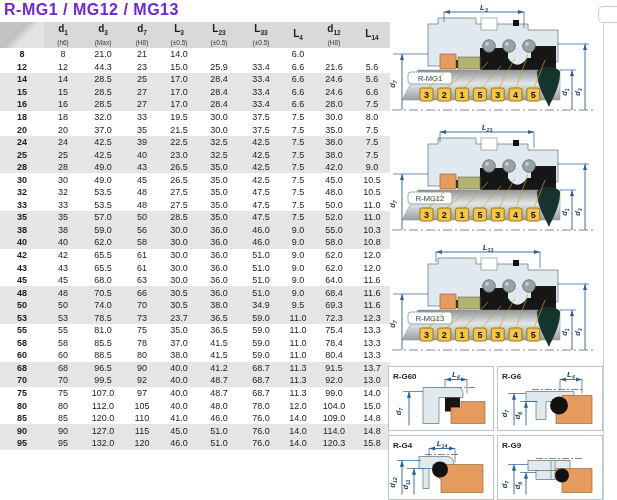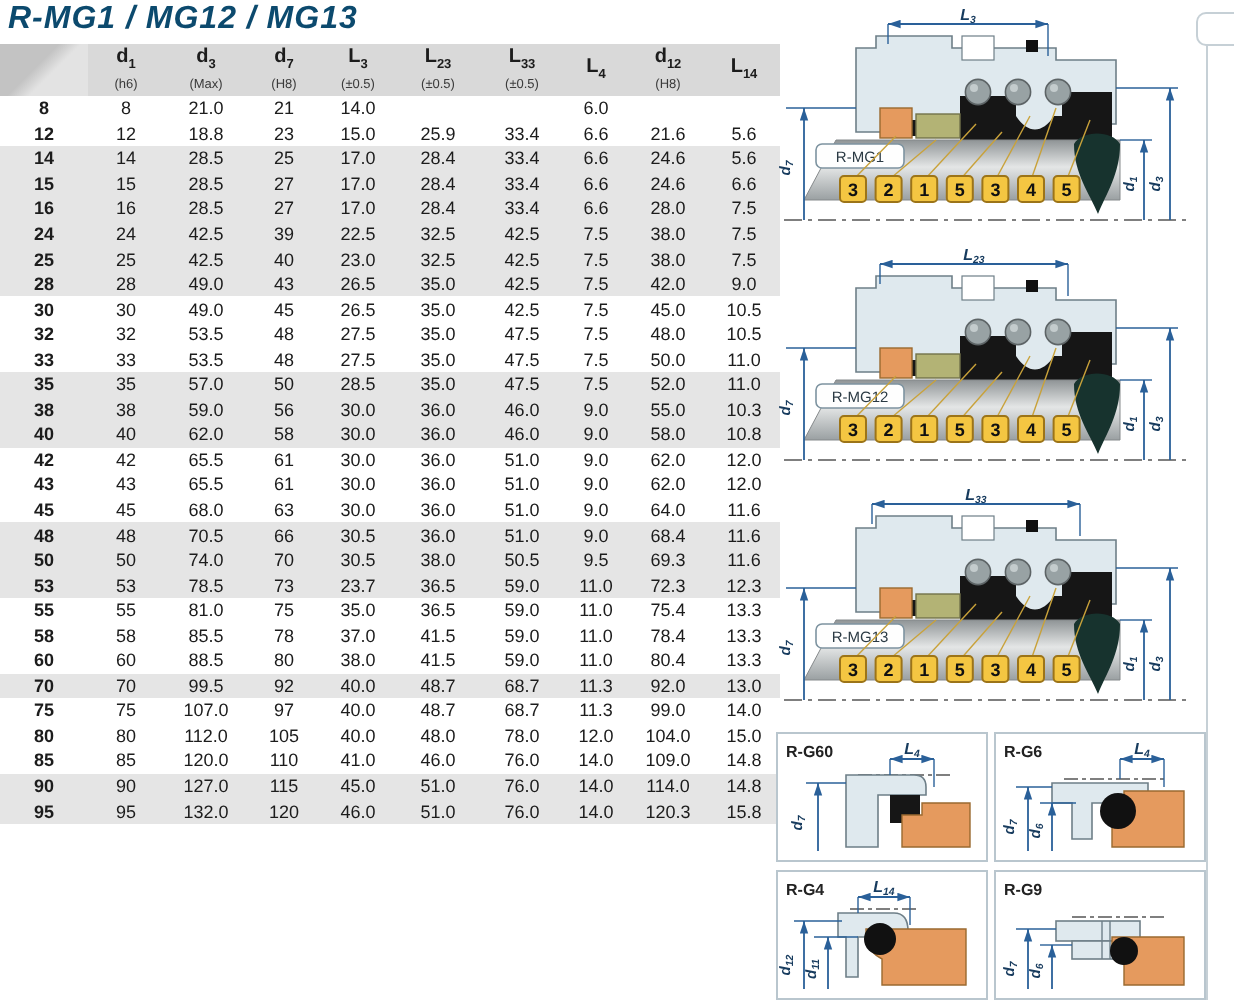--- a/index.html
+++ b/index.html
@@ -1,19 +1,19 @@
 <!DOCTYPE html>
 <html><head>
 <meta charset="utf-8">
 <style>
   html,body{margin:0;padding:0;background:#fff;}
   .page{position:relative;width:617px;height:500px;background:#ffffff;overflow:hidden;
         font-family:"Liberation Sans",sans-serif;}
-  .title{position:absolute;left:4px;top:1px;font-size:16px;font-weight:bold;color:#0c4a6e;
-         letter-spacing:.5px;font-style:italic;}
+  .title{position:absolute;left:4px;top:1px;font-size:16px;font-weight:bold;color:#6d28d9;
+         letter-spacing:.5px;}
   
   table.dim{position:absolute;left:0;top:22px;width:390px;border-collapse:collapse;
             table-layout:fixed;font-size:9px;color:#1c1c1c;}
   table.dim th,table.dim td{padding:0;margin:0;text-align:center;vertical-align:middle;}
   table.dim thead th{background:#d9d9d9;height:26px;line-height:9px;}
   table.dim thead th.corner{background:linear-gradient(135deg,#c3c3c3 42%,#e3e3e3 58%);}
   .h-main{font-weight:bold;font-size:10px;}
   .h-main sub{font-size:6.5px;}
   .h-note{font-size:6.5px;font-weight:normal;color:#3a3a3a;margin-top:1px;}
   table.dim tbody td{height:12.55px;font-size:9px;}
@@ -102,21 +102,21 @@
           <td>14.0</td>
           <td></td>
           <td></td>
           <td>6.0</td>
           <td></td>
           <td></td>
         </tr>
         <tr>
           <td>12</td>
           <td>12</td>
-          <td>18.8</td>
+          <td>44.3</td>
           <td>23</td>
           <td>15.0</td>
           <td>25.9</td>
           <td>33.4</td>
           <td>6.6</td>
           <td>21.6</td>
           <td>5.6</td>
         </tr>
         <tr class="band">
           <td>14</td>
@@ -147,20 +147,44 @@
           <td>16</td>
           <td>28.5</td>
           <td>27</td>
           <td>17.0</td>
           <td>28.4</td>
           <td>33.4</td>
           <td>6.6</td>
           <td>28.0</td>
           <td>7.5</td>
         </tr>
+        <tr>
+          <td>18</td>
+          <td>18</td>
+          <td>32.0</td>
+          <td>33</td>
+          <td>19.5</td>
+          <td>30.0</td>
+          <td>37.5</td>
+          <td>7.5</td>
+          <td>30.0</td>
+          <td>8.0</td>
+        </tr>
+        <tr>
+          <td>20</td>
+          <td>20</td>
+          <td>37.0</td>
+          <td>35</td>
+          <td>21.5</td>
+          <td>30.0</td>
+          <td>37.5</td>
+          <td>7.5</td>
+          <td>35.0</td>
+          <td>7.5</td>
+        </tr>
         <tr class="band">
           <td>24</td>
           <td>24</td>
           <td>42.5</td>
           <td>39</td>
           <td>22.5</td>
           <td>32.5</td>
           <td>42.5</td>
           <td>7.5</td>
           <td>38.0</td>
@@ -310,21 +334,21 @@
           <td>68.4</td>
           <td>11.6</td>
         </tr>
         <tr class="band">
           <td>50</td>
           <td>50</td>
           <td>74.0</td>
           <td>70</td>
           <td>30.5</td>
           <td>38.0</td>
-          <td>50.5</td>
+          <td>34.9</td>
           <td>9.5</td>
           <td>69.3</td>
           <td>11.6</td>
         </tr>
         <tr class="band">
           <td>53</td>
           <td>53</td>
           <td>78.5</td>
           <td>73</td>
           <td>23.7</td>
@@ -362,20 +386,32 @@
           <td>60</td>
           <td>60</td>
           <td>88.5</td>
           <td>80</td>
           <td>38.0</td>
           <td>41.5</td>
           <td>59.0</td>
           <td>11.0</td>
           <td>80.4</td>
           <td>13.3</td>
+        </tr>
+        <tr class="band">
+          <td>68</td>
+          <td>68</td>
+          <td>96.5</td>
+          <td>90</td>
+          <td>40.0</td>
+          <td>41.2</td>
+          <td>68.7</td>
+          <td>11.3</td>
+          <td>91.5</td>
+          <td>13.7</td>
         </tr>
         <tr class="band">
           <td>70</td>
           <td>70</td>
           <td>99.5</td>
           <td>92</td>
           <td>40.0</td>
           <td>48.7</td>
           <td>68.7</td>
           <td>11.3</td>

